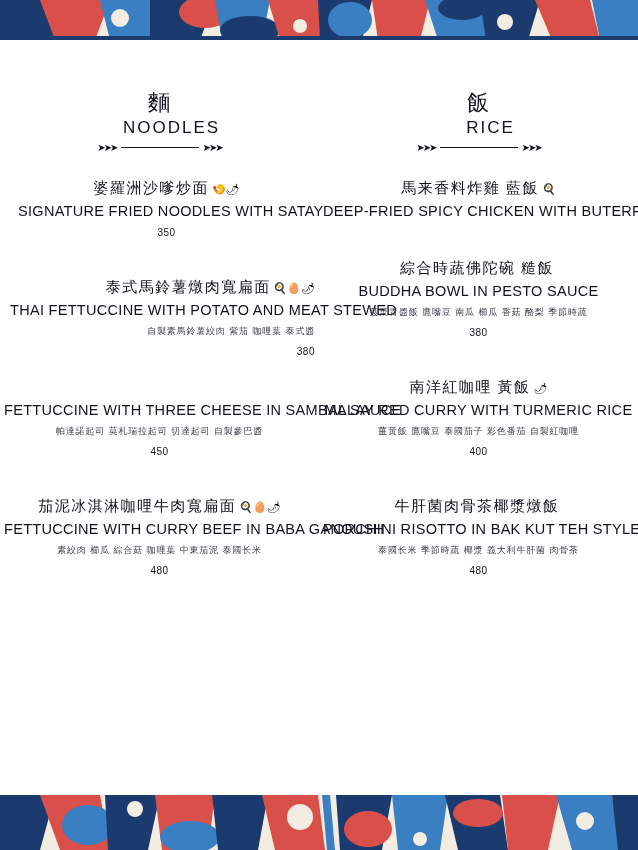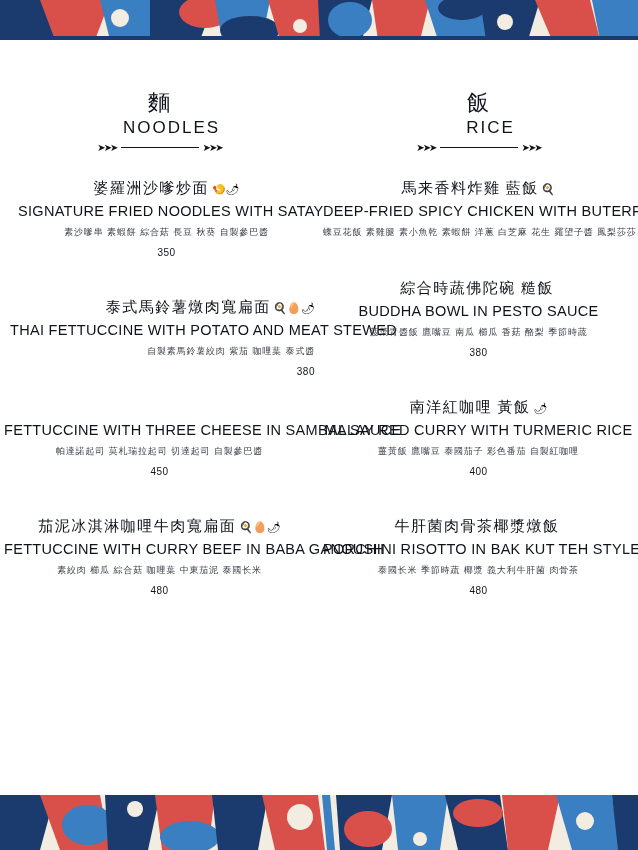--- a/index.html
+++ b/index.html
@@ -92,21 +92,21 @@
     color: #10131a;
     letter-spacing: -2px;
   }
 
   .item {
     text-align: center;
     margin-bottom: 34px;
     padding: 0 4px;
   }
   .item .name-cn {
-    font-family: Liberation Serif, serif;
+    font-family: Liberation Sans, sans-serif;
     font-size: 15px;
     color: #10131a;
     letter-spacing: 1.5px;
     white-space: nowrap;
     display: inline-block;
   }
   .item .marks {
     font-size: 11px;
     letter-spacing: 0px;
     margin-left: 3px;
@@ -181,21 +181,20 @@
         <div class="rule-row">
           <span class="arrows">➤➤➤</span>
           <span class="line"></span>
           <span class="arrows">➤➤➤</span>
         </div>
       </div>
 
       <div class="item">
         <div><span class="name-cn">婆羅洲沙嗲炒面</span><span class="marks">🍤🌶</span></div>
         <div class="name-en">SIGNATURE FRIED NOODLES WITH SATAY</div>
-        <div class="ingredients">素沙嗲串 素蝦餅 綜合菇 長豆 秋葵 自製參巴醬</div>
         <div class="price">350</div>
       </div>
 
       <div class="sp-1"></div>
 
       <div class="item">
         <div><span class="name-cn">泰式馬鈴薯燉肉寬扁面</span><span class="marks">🍳🥚🌶</span></div>
         <div class="name-en">THAI FETTUCCINE  WITH POTATO AND MEAT STEWED</div>
         <div class="ingredients">自製素馬鈴薯絞肉 紫茄 咖哩葉 泰式醬</div>
         <div class="price">380</div>
@@ -226,21 +225,20 @@
         <div class="rule-row">
           <span class="arrows">➤➤➤</span>
           <span class="line"></span>
           <span class="arrows">➤➤➤</span>
         </div>
       </div>
 
       <div class="item">
         <div><span class="name-cn">馬来香料炸雞 藍飯</span><span class="marks">🍳</span></div>
         <div class="name-en">DEEP-FRIED SPICY CHICKEN WITH BUTERFLY PEA RICE</div>
-        <div class="ingredients">蝶豆花飯 素雞腿 素小魚乾 素蝦餅 洋蔥 白芝麻 花生 羅望子醬 鳳梨莎莎</div>
       </div>
 
       <div class="sp-1"></div>
 
       <div class="item">
         <div><span class="name-cn">綜合時蔬佛陀碗  糙飯</span><span class="marks"></span></div>
         <div class="name-en">BUDDHA BOWL IN PESTO SAUCE</div>
         <div class="ingredients">菠菜青醬飯 鷹嘴豆 南瓜 櫛瓜 香菇 酪梨 季節時蔬</div>
         <div class="price">380</div>
       </div>

